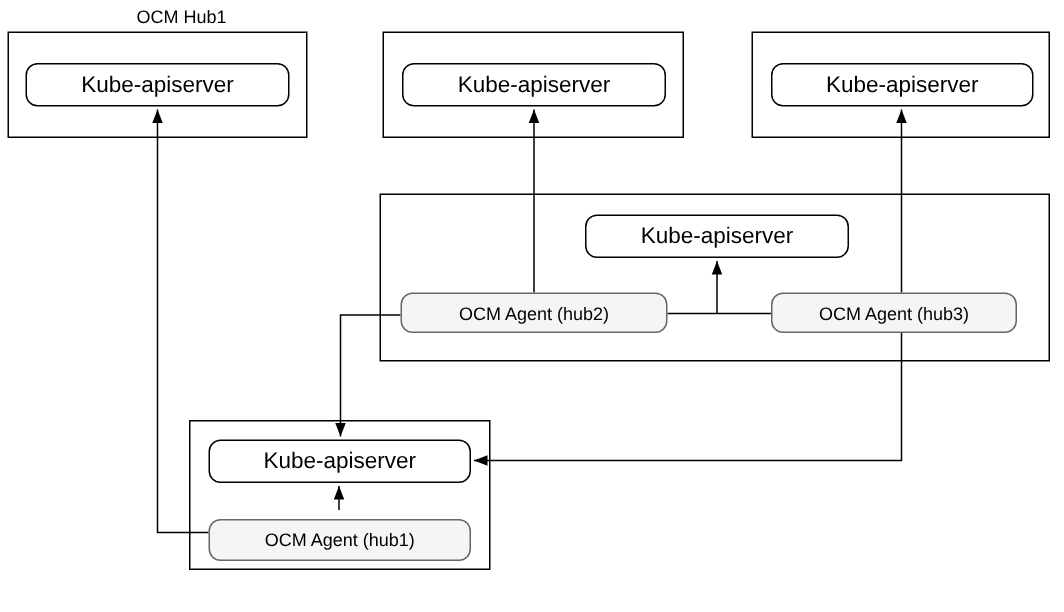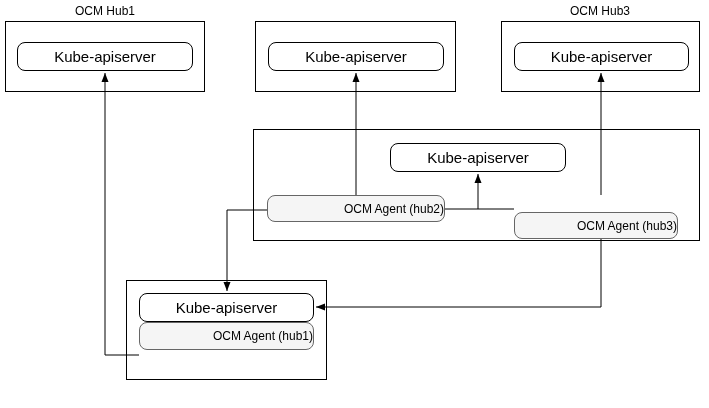--- a/index.html
+++ b/index.html
@@ -34,21 +34,21 @@
     color: var(--text, #000000);
     z-index: 3;
   }
   .agent-box {
     position: absolute;
     background: var(--agent-fill, #f5f5f5);
     border: 1px solid var(--agent-border, #666666);
     border-radius: 8px;
     display: flex;
     align-items: center;
-    justify-content: flex-end;
+    justify-content: center;
     font-size: 12px;
     color: var(--text, #000000);
     z-index: 3;
   }
   .node-label {
     position: absolute;
     font-size: 12px;
     line-height: 15px;
     height: 15px;
     text-align: center;
@@ -68,53 +68,52 @@
     stroke: var(--line, #000000);
     stroke-width: 1;
   }
   .arrow-head { fill: var(--line, #000000); }
 </style>
 </head>
 <body>
 
 <div class="canvas">
 
-  <div class="node-label" style="left:35px; top:4px; width:140px;">OCM Hub1</div>
+  <div class="node-label" style="left:51px; top:4px; width:140px;">OCM Hub1</div>
   <div class="group-box" style="left:5px; top:21px; width:200px; height:71px;"></div>
   <div class="api-box" style="left:17px; top:42px; width:176px; height:29px;">
     <span>Kube-apiserver</span>
   </div>
 
   <div class="group-box" style="left:255px; top:21px; width:201px; height:71px;"></div>
   <div class="api-box" style="left:268px; top:42px; width:176px; height:29px;">
     <span>Kube-apiserver</span>
   </div>
 
-  <div class="node-label" style="left:530px; top:4px; width:140px;">OCM Hub3</div>
   <div class="group-box" style="left:501px; top:21px; width:199px; height:71px;"></div>
   <div class="api-box" style="left:514px; top:42px; width:175px; height:29px;">
     <span>Kube-apiserver</span>
   </div>
 
   <div class="group-box" style="left:253px; top:129px; width:447px; height:112px;"></div>
   <div class="api-box" style="left:390px; top:143px; width:176px; height:29px;">
     <span>Kube-apiserver</span>
   </div>
   <div class="agent-box" style="left:267px; top:195px; width:178px; height:27px;">
     <span>OCM Agent (hub2)</span>
   </div>
-  <div class="agent-box" style="left:514px; top:212px; width:164px; height:27px;">
+  <div class="agent-box" style="left:514px; top:195px; width:164px; height:27px;">
     <span>OCM Agent (hub3)</span>
   </div>
 
   <div class="group-box" style="left:126px; top:280px; width:201px; height:100px;"></div>
   <div class="api-box" style="left:139px; top:293px; width:175px; height:29px;">
     <span>Kube-apiserver</span>
   </div>
-  <div class="agent-box" style="left:139px; top:322px; width:175px; height:28px;">
+  <div class="agent-box" style="left:139px; top:346px; width:175px; height:28px;">
     <span>OCM Agent (hub1)</span>
   </div>
 
   <svg class="edges" viewBox="0 0 709 408">
     <defs>
       <marker id="arrowhead" viewBox="0 0 10 10" refX="9" refY="5" markerWidth="10" markerHeight="10" orient="auto-start-reverse">
         <path class="arrow-head" d="M 0 1.5 L 9 5 L 0 8.5 z"></path>
       </marker>
     </defs>
   <polyline points="139,355 105,355 105,73" class="edge" marker-end="url(#arrowhead)"></polyline>

